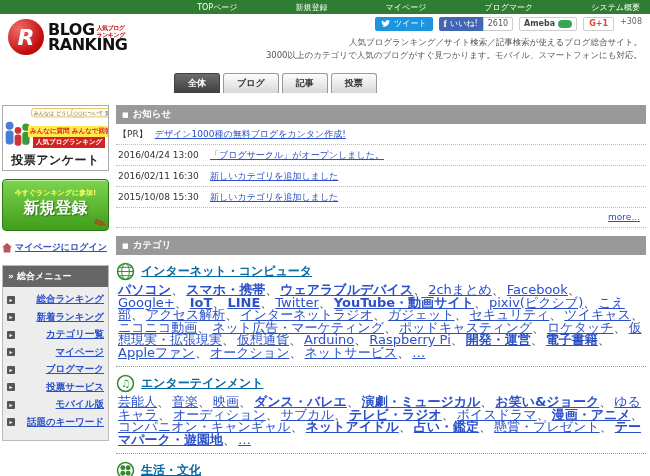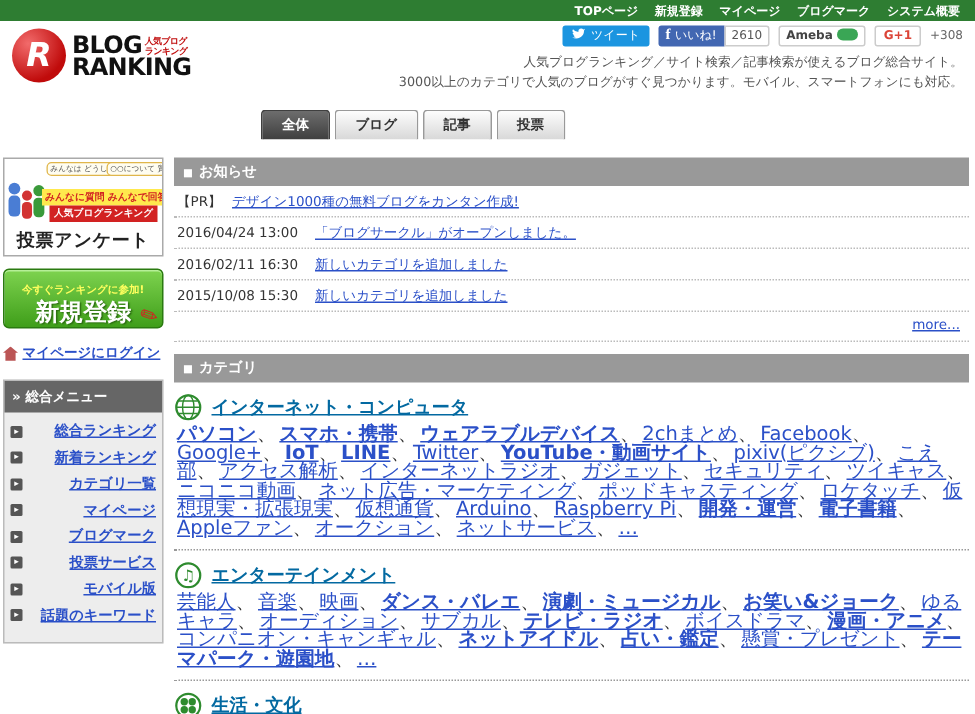--- a/index.html
+++ b/index.html
@@ -3,33 +3,33 @@
 <meta charset="utf-8">
 <style>
   * { margin:0; padding:0; box-sizing:border-box; }
   html,body { width:650px; height:476px; overflow:hidden; background:#fff;
     font-family:"DejaVu Sans", sans-serif; }
   a { cursor:pointer; }
 
   
   .topbar { height:14px; background:#2e7d32; display:flex; justify-content:flex-end;
     align-items:center; gap:11px; padding-right:10px; }
-  .topbar-link { color:#fff; font-size:8px; font-weight:bold; text-decoration:none; }
+  .topbar-link { color:#fff; font-size:8px; font-weight:normal; text-decoration:none;margin-left:47px; }
 
   
   .header { height:52px; position:relative; }
   .logo { position:absolute; left:8px; top:5px; display:flex; align-items:center; gap:4px; }
   .logo-ball { width:36px; height:36px; border-radius:50%;
     background:radial-gradient(circle at 30% 28%, #f26b6b, #c00b0b 70%);
     color:#fff; font-weight:bold; font-size:22px; font-style:italic;
     display:flex; align-items:center; justify-content:center; }
   .logo-words { line-height:13px; font-weight:bold; font-size:16px; letter-spacing:-0.5px; color:#111; }
   .logo-top { display:flex; align-items:flex-start; gap:2px; }
   .logo-sub { color:#c00b0b; font-size:6px; font-weight:bold; line-height:7px; padding-top:1px; }
-  .social-row { position:absolute; right:8px; top:3px; display:flex; align-items:center; gap:6px; height:13px; }
+  .social-row { position:absolute; right:8px; top:3px; display:flex; align-items:flex-start; gap:6px; height:13px; }
   .btn-tweet { background:#1b95e0; color:#fff; font-size:8px; border-radius:2px;
     padding:1px 6px 2px; display:flex; align-items:center; gap:3px; }
   .btn-like { display:flex; align-items:stretch; font-size:8px; }
   .like-main { background:#4267b2; color:#fff; border-radius:2px 0 0 2px; padding:1px 5px 2px;
     display:flex; gap:3px; align-items:center; }
   .like-f { font-family:"Liberation Serif", serif; font-weight:bold; font-size:10px; }
   .like-count { background:#fff; border:1px solid #ccc; color:#555; padding:1px 4px; border-radius:0 2px 2px 0; }
   .btn-ameba { background:#fff; border:1px solid #ccc; border-radius:2px; padding:1px 4px 2px;
     display:flex; align-items:center; gap:3px; font-size:8px; font-weight:bold; color:#444; }
   .ameba-pill { width:14px; height:8px; border-radius:5px; background:#3aa655; }
@@ -66,21 +66,21 @@
     transform:scale(.85); transform-origin:left top; }
   .vb-b1 { left:28px; top:2px; } .vb-b2 { left:68px; top:2px; }
   .vb-band1 { position:absolute; left:25px; top:20px; background:#ffe94d; color:#d22222;
     font-size:6.5px; font-weight:bold; padding:1px 2px; white-space:nowrap; }
   .vb-band2 { position:absolute; left:30px; top:31px; background:#d22222; color:#fff;
     font-size:6.5px; font-weight:bold; padding:1px 3px; white-space:nowrap; }
   .vb-title { position:absolute; left:0; bottom:1px; width:100%; text-align:center;
     font-size:12px; font-weight:bold; color:#222; letter-spacing:0.5px; }
 
   
-  .register-btn { margin-top:8px; height:40px; border-radius:4px; border:1px solid #2a7a10;
+  .register-btn { margin-top:8px; height:52px; border-radius:4px; border:1px solid #2a7a10;
     background:linear-gradient(#7ed34f,#3f9e1a); text-align:center; position:relative;
     box-shadow:inset 0 1px 0 #b6ef97; }
   .reg-small { color:#ffff5e; font-size:7px; font-weight:bold; padding-top:8px; }
   .reg-big { color:#fff; font-size:16px; font-weight:bold; text-shadow:1px 1px 1px #2a6b10; }
   .reg-pencil { position:absolute; right:2px; bottom:-1px; color:#d22222; font-size:14px;
     transform:rotate(-25deg); }
 
   
   .login-row { margin-top:7px; display:flex; align-items:center; gap:3px; }
   .login-link { color:#2b50c8; font-size:9px; font-weight:bold; text-decoration:underline; }

